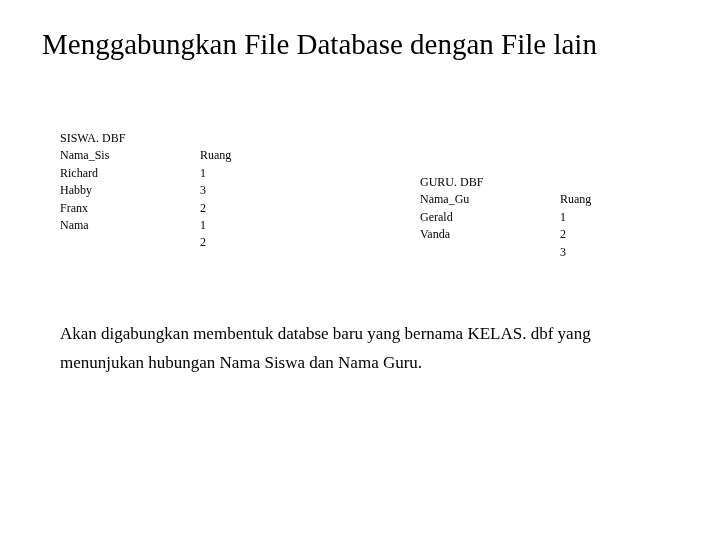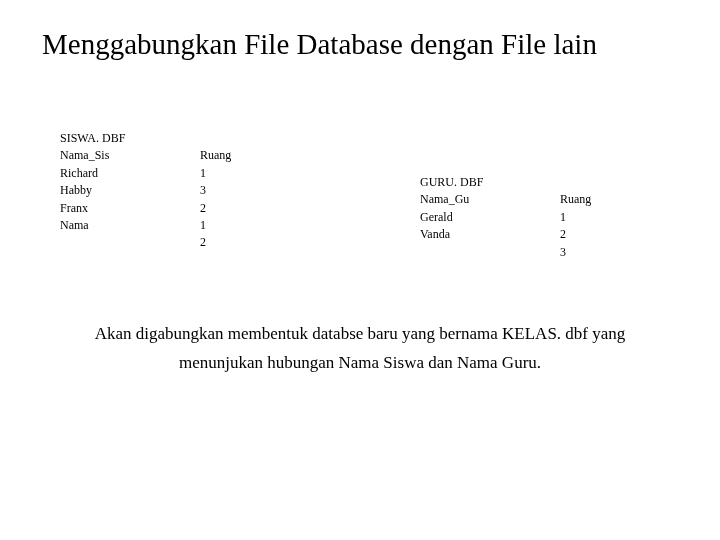--- a/index.html
+++ b/index.html
@@ -59,21 +59,20 @@
   .header-spacer {
     height: 1.45em; 
   }
   .desc {
     position: absolute;
     top: 320px;
     left: 60px;
     right: 60px;
     font-size: 17px;
     line-height: 1.7;
-    text-align: center;
   }
 </style>
 </head>
 <body>
 
 <div class="page">
 
   <div class="title">Menggabungkan File Database dengan File lain</div>
 
   <div class="tables">

